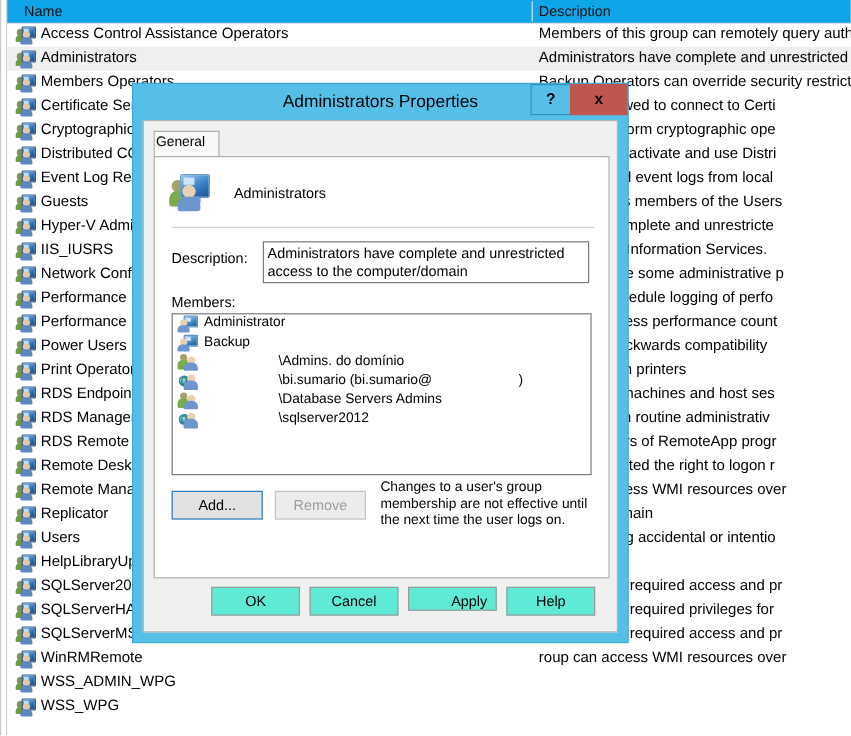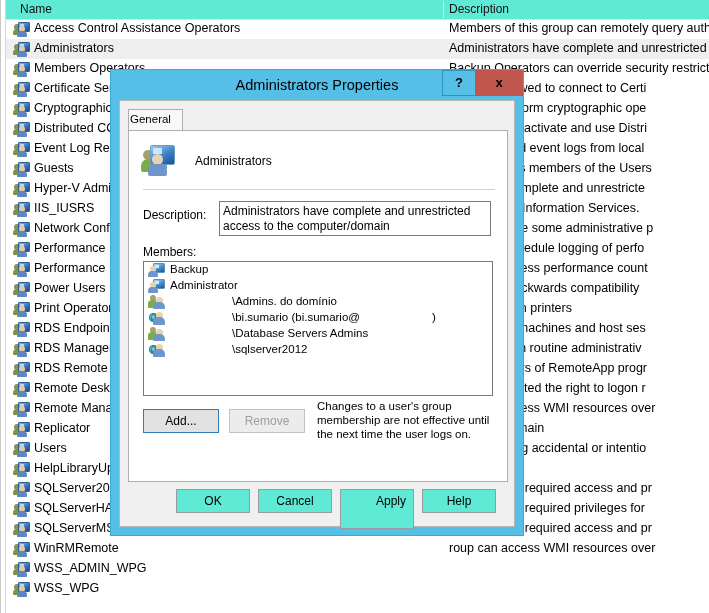--- a/index.html
+++ b/index.html
@@ -29,21 +29,21 @@
   }
   .lv-leftedge2 {
     position: absolute; left: 5px; top: 0;
     width: 1px; height: 613px;
     background: #d6d6d6;
   }
   .lv-header {
     position: absolute;
     left: 6px; top: 0;
     width: 703px; height: 19px;
-    background: #5eead4;
+    background: #0ea5e9;
     border-bottom: 1px solid #e0e0e0;
   }
   .lv-header .col {
     position: absolute;
     top: 2px;
     font-size: 12px;
     color: #111111;
     white-space: nowrap;
   }
   .lv-header .col-name { left: 14px; }
@@ -366,21 +366,21 @@
     line-height: 14px;
   }
 
   .dlg-footer {
     position: absolute;
     left: 8px; top: 388px;
     width: 380px; height: 30px;
   }
   .btn-ok     { left: 48px;  top: 0; width: 74px; height: 24px; line-height: 22px; }
   .btn-cancel { left: 130px; top: 0; width: 74px; height: 24px; line-height: 22px; }
-  .btn-apply  { left: 212px; top: 0; width: 74px; height: 40px; line-height: 22px; padding-left: 28px; }
+  .btn-apply  { left: 212px; top: 0; width: 74px; height: 20px; line-height: 22px; padding-left: 28px; }
   .btn-help2  { left: 294px; top: 0; width: 74px; height: 24px; line-height: 22px; }
 </style>
 </head>
 <body>
 
 <div id="root">
 
   <div class="listview">
     <div class="lv-leftedge"></div>
     <div class="lv-leftedge2"></div>
@@ -566,25 +566,25 @@
 
         <div class="hr"></div>
 
         <div class="lbl lbl-desc">Description:</div>
         <div class="desc-box">Administrators have complete and unrestricted access to the computer/domain</div>
 
         <div class="lbl lbl-members">Members:</div>
         <div class="members-box" id="members-box">
             <div class="member-row">
               <span class="micon"><span class="ico-user"><span class="scr"></span><span class="h"></span><span class="b"></span></span></span>
-              <span class="mlabel near">Backup</span>
+              <span class="mlabel near">Administrator</span>
             </div>
             <div class="member-row">
               <span class="micon"><span class="ico-user"><span class="scr"></span><span class="h"></span><span class="b"></span></span></span>
-              <span class="mlabel near">Administrator</span>
+              <span class="mlabel near">Backup</span>
             </div>
             <div class="member-row">
               <span class="micon"><span class="ico-dgroup"><span class="h1"></span><span class="b1"></span><span class="h2"></span><span class="b2"></span></span></span>
               <span class="mlabel far">\Admins. do domínio</span>
             </div>
             <div class="member-row">
               <span class="micon"><span class="ico-duser"><span class="globe"></span><span class="h"></span><span class="b"></span></span></span>
               <span class="mlabel far">\bi.sumario (bi.sumario@</span>
               <span class="mtail">)</span>
             </div>

